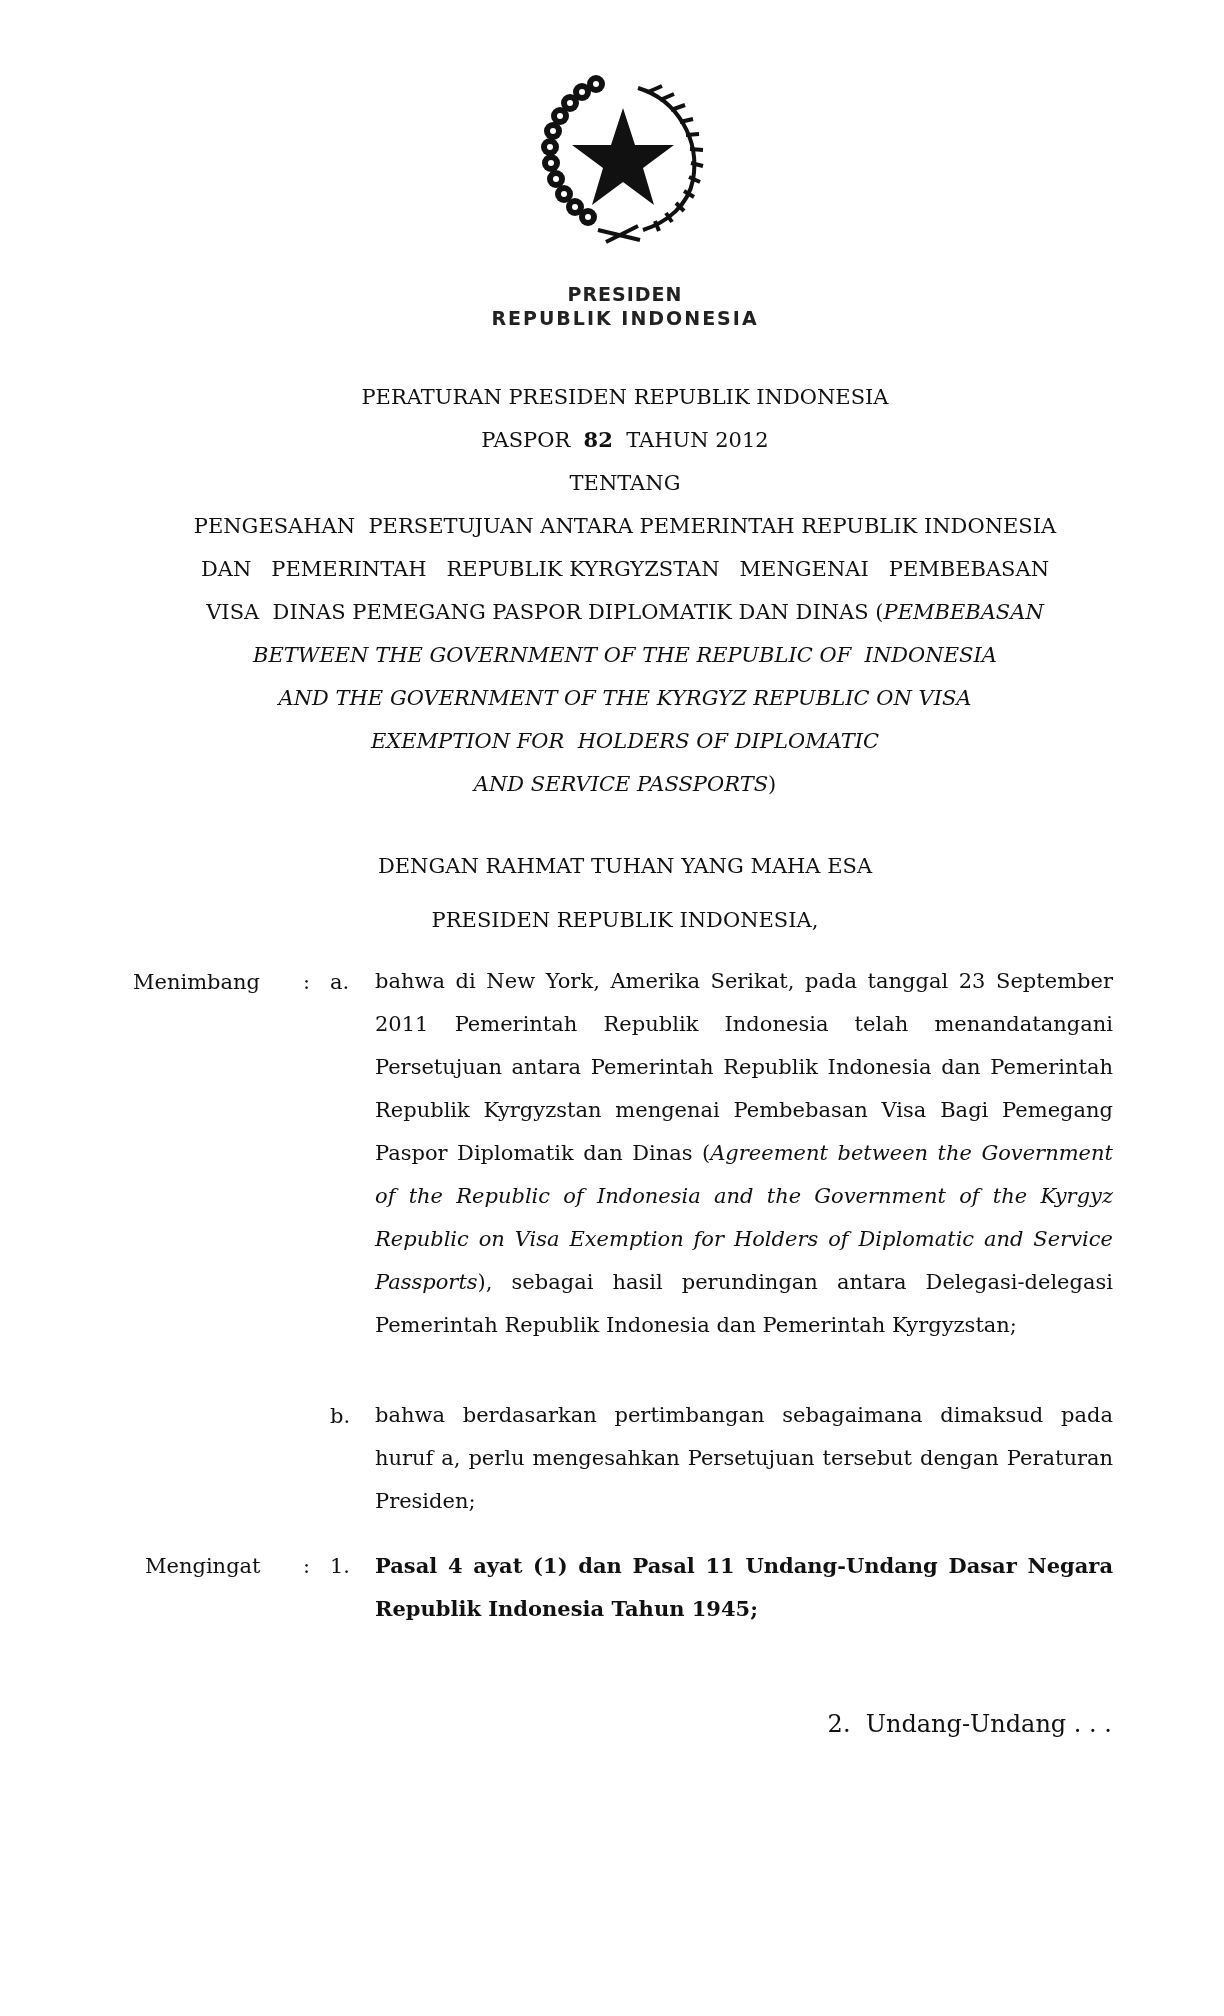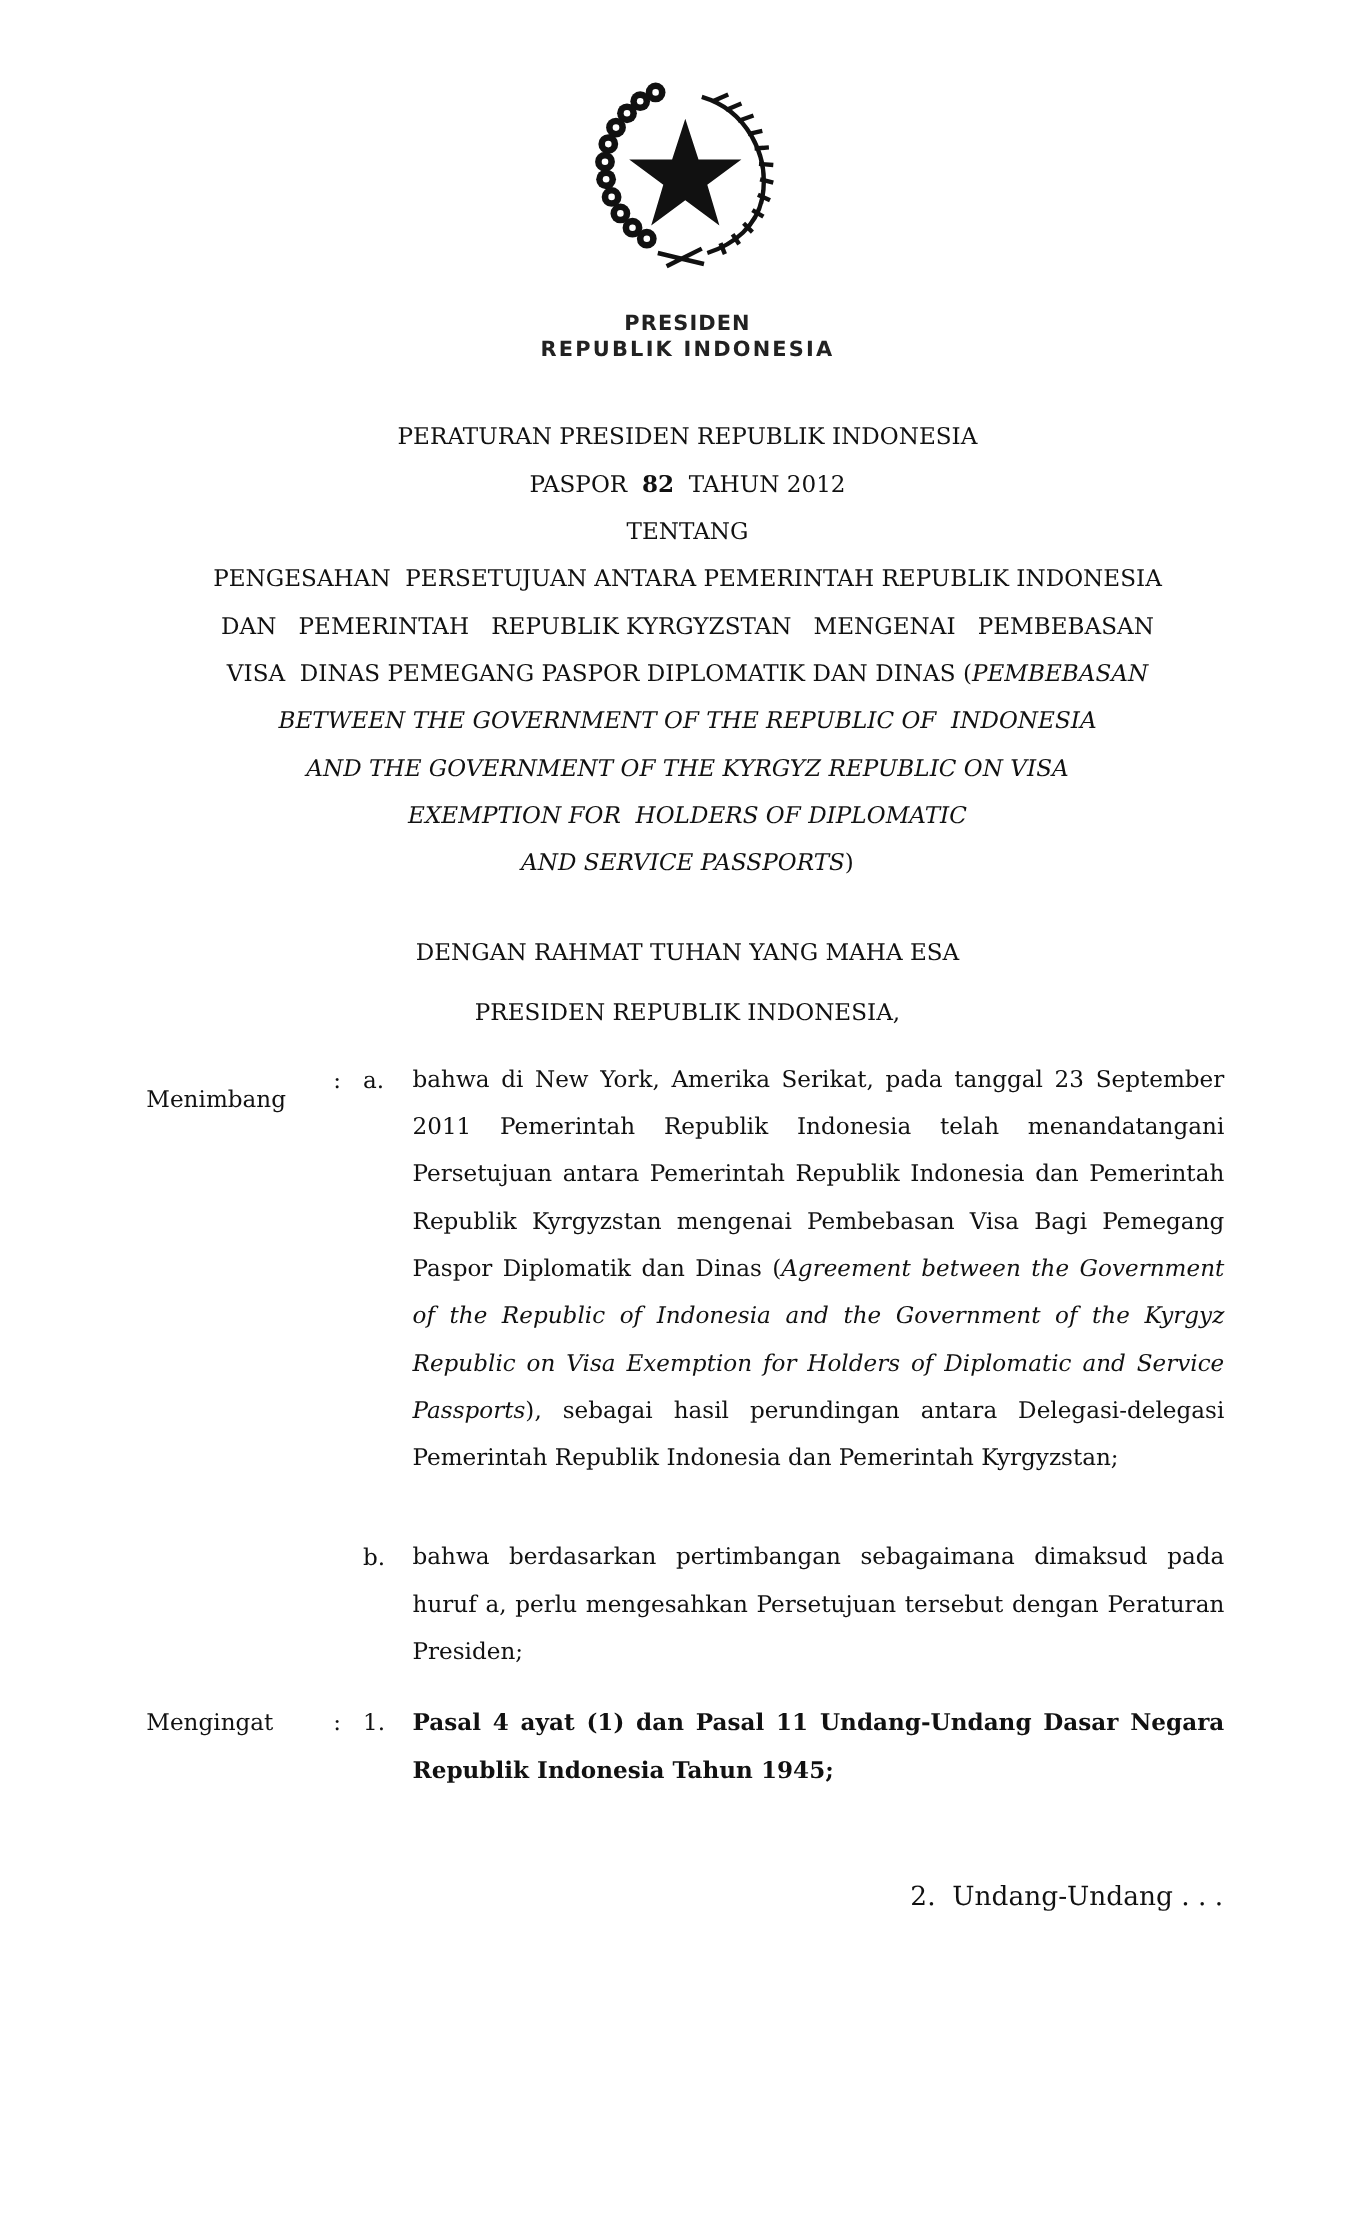--- a/index.html
+++ b/index.html
@@ -101,26 +101,26 @@
 <div class="center-line" style="top:555px;">DAN   PEMERINTAH   REPUBLIK KYRGYZSTAN   MENGENAI   PEMBEBASAN</div>
 <div class="center-line" style="top:598px;"><span>VISA  DINAS PEMEGANG PASPOR DIPLOMATIK DAN DINAS (</span><span class="italic">PEMBEBASAN</span></div>
 <div class="center-line italic" style="top:641px;">BETWEEN THE GOVERNMENT OF THE REPUBLIC OF  INDONESIA</div>
 <div class="center-line italic" style="top:684px;">AND THE GOVERNMENT OF THE KYRGYZ REPUBLIC ON VISA</div>
 <div class="center-line italic" style="top:727px;">EXEMPTION FOR  HOLDERS OF DIPLOMATIC</div>
 <div class="center-line" style="top:770px;"><span class="italic">AND SERVICE PASSPORTS</span><span>)</span></div>
 
 <div class="center-line" style="top:852px;">DENGAN RAHMAT TUHAN YANG MAHA ESA</div>
 <div class="center-line" style="top:906px;">PRESIDEN REPUBLIK INDONESIA,</div>
 
-<div class="row label" style="top:968px;margin-top:17px;">Menimbang</div>
+<div class="row label" style="top:968px;">Menimbang</div>
 <div class="row colon" style="top:968px;">:</div>
 <div class="row marker" style="top:968px;">a.</div>
 <div class="body-text" style="top:960px;"><span>bahwa di New York, Amerika Serikat, pada tanggal 23 September 2011 Pemerintah Republik Indonesia telah menandatangani Persetujuan antara Pemerintah Republik Indonesia dan Pemerintah Republik Kyrgyzstan mengenai Pembebasan Visa Bagi Pemegang Paspor Diplomatik dan Dinas (</span><span class="italic">Agreement between the Government of the Republic of Indonesia and the Government of the Kyrgyz Republic on Visa Exemption for Holders of Diplomatic and Service Passports</span><span>), sebagai hasil perundingan antara Delegasi-delegasi Pemerintah Republik Indonesia dan Pemerintah Kyrgyzstan;</span></div>
 
 <div class="row marker" style="top:1402px;">b.</div>
 <div class="body-text" style="top:1394px;">bahwa berdasarkan pertimbangan sebagaimana dimaksud pada huruf a, perlu mengesahkan Persetujuan tersebut dengan Peraturan Presiden;</div>
 
-<div class="row label" style="top:1552px;">Mengingat</div>
+<div class="row label" style="top:1552px;margin-left:12px;">Mengingat</div>
 <div class="row colon" style="top:1552px;">:</div>
 <div class="row marker" style="top:1552px;">1.</div>
 <div class="body-text" style="top:1544px;font-weight:bold;">Pasal 4 ayat (1) dan Pasal 11 Undang-Undang Dasar Negara Republik Indonesia Tahun 1945;</div>
 
 <div class="footer-next" style="white-space:pre;">2.  Undang-Undang . . .</div>
 
 </body></html>

